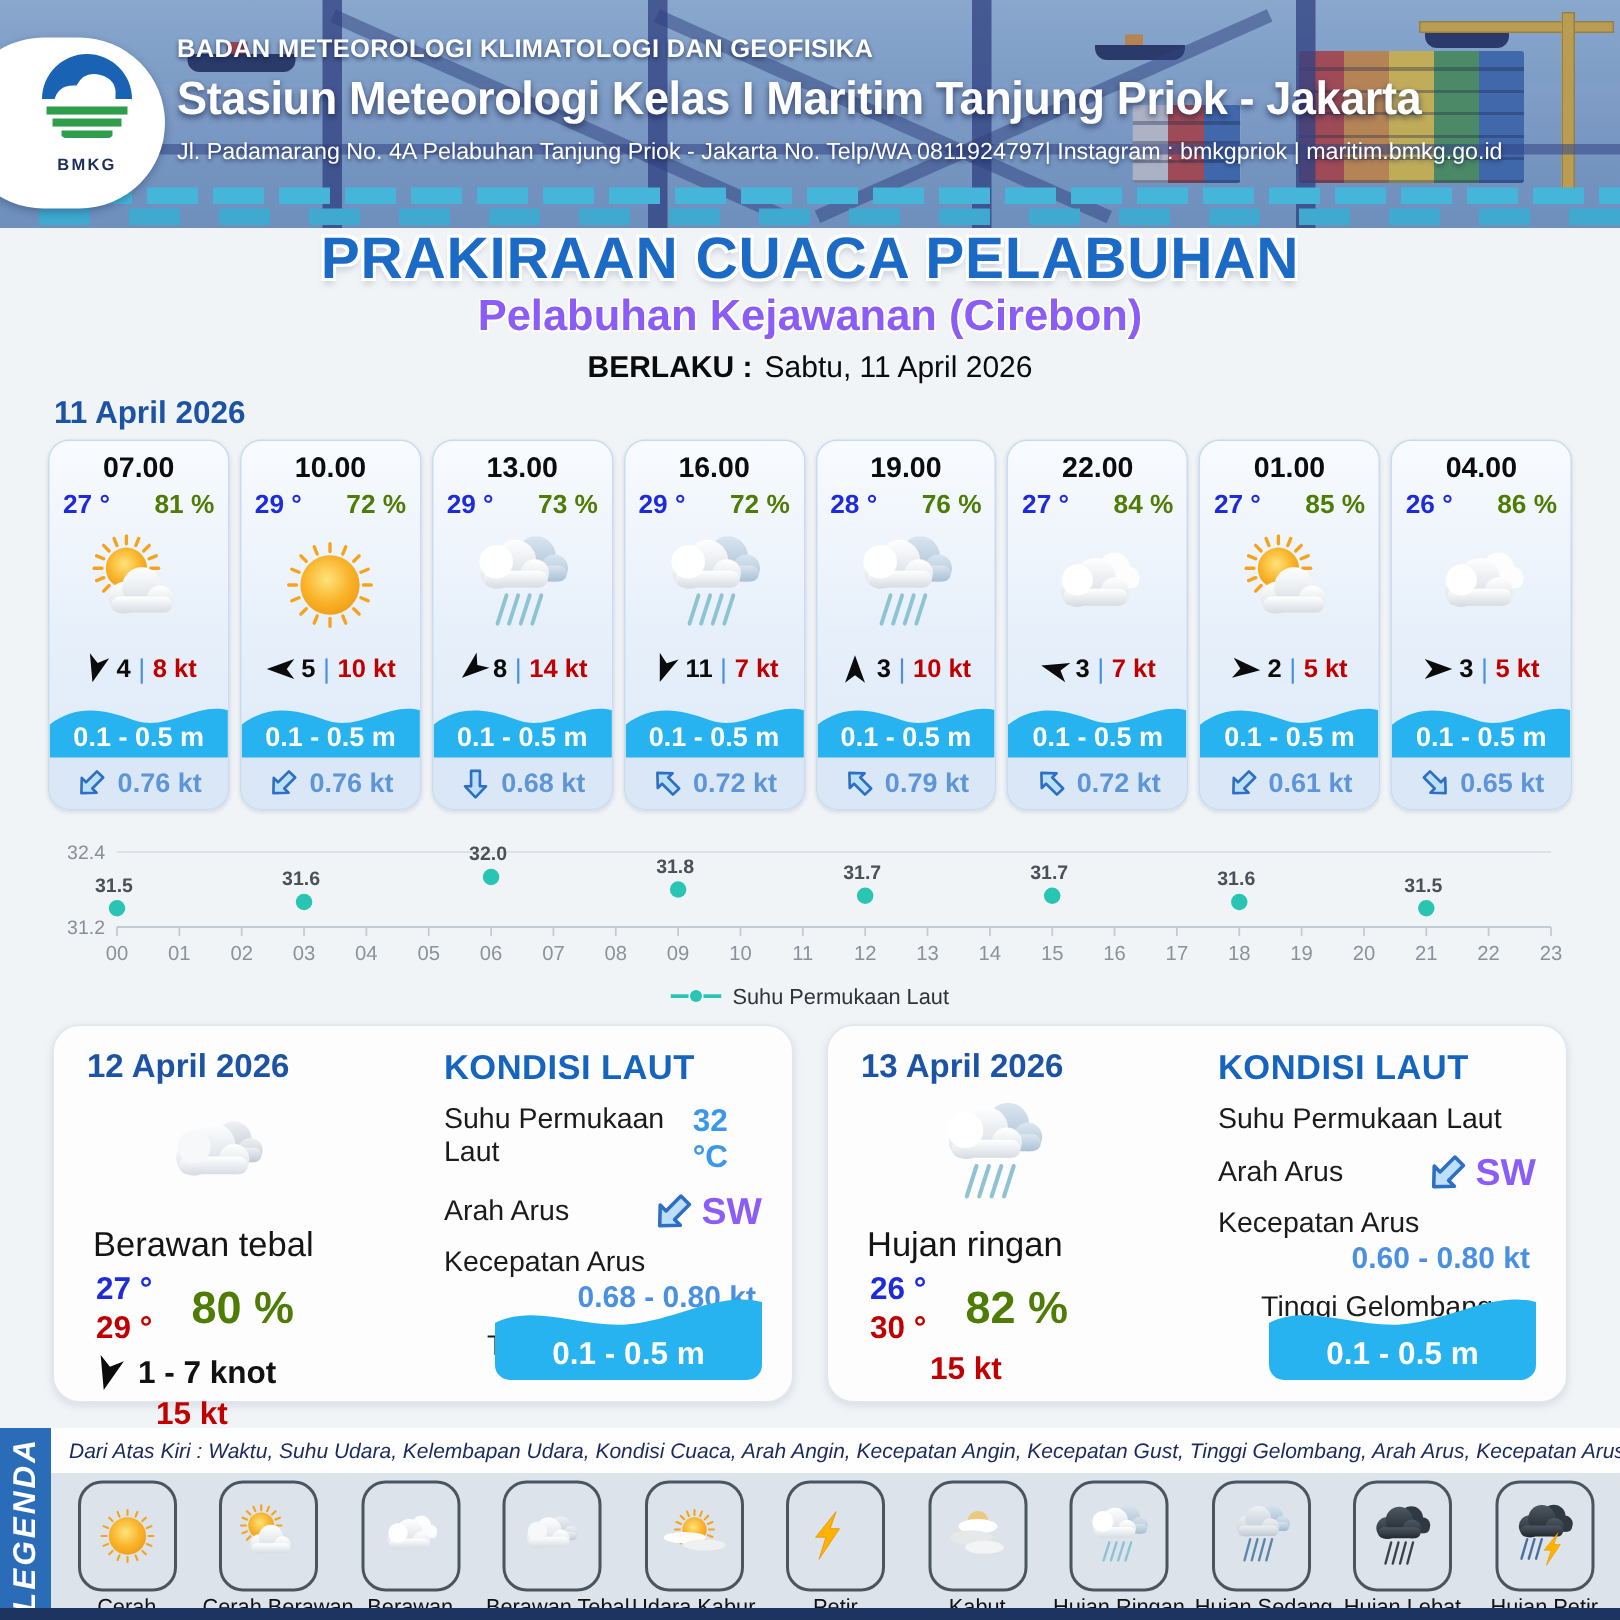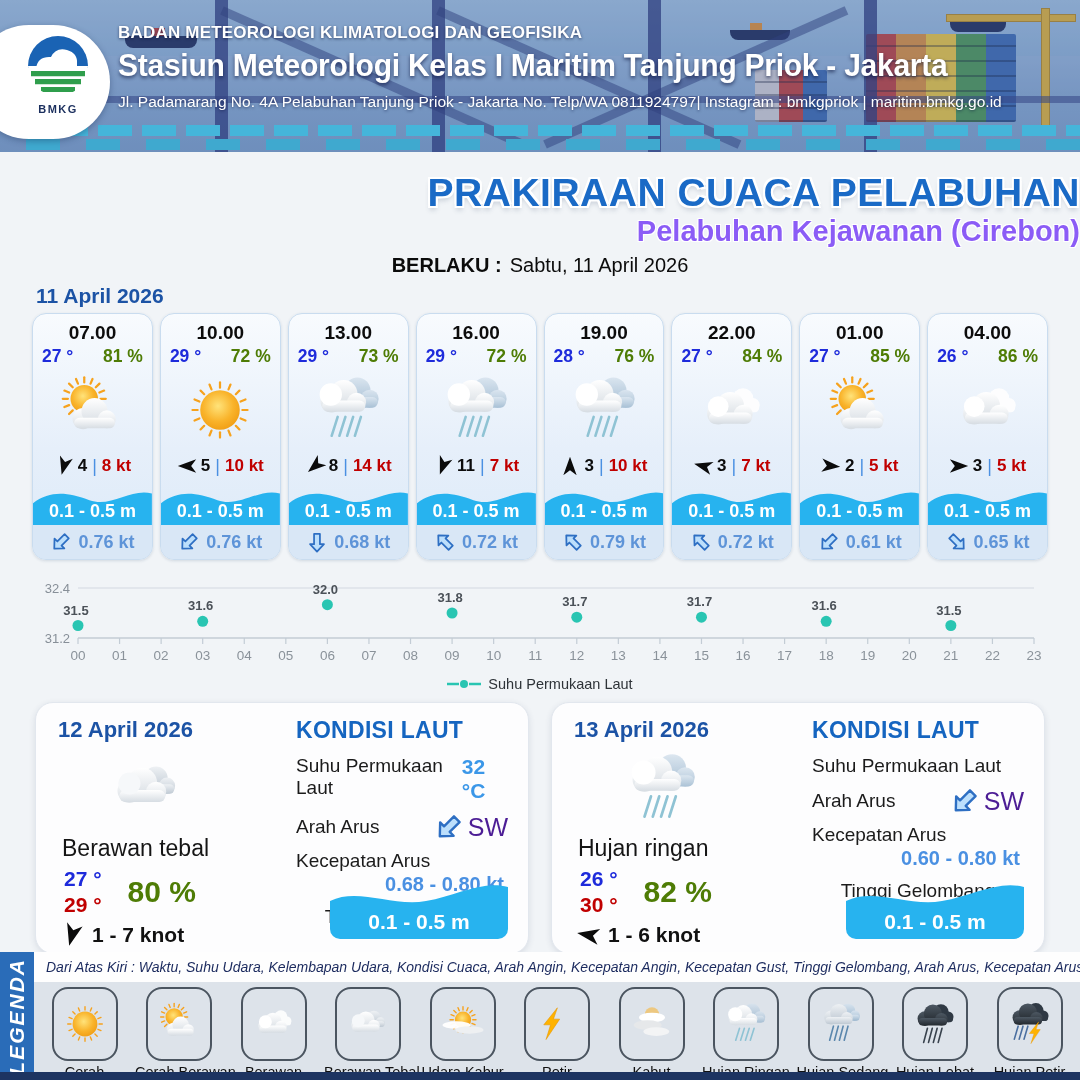--- a/index.html
+++ b/index.html
@@ -27,21 +27,21 @@
                repeating-linear-gradient(90deg,transparent 0 26px,#3fa9cf 26px 60px) 0 14px/100% 11px no-repeat;}
   .logo{position:absolute;left:-28px;top:25px;width:138px;height:114px;background:#fff;border-radius:60px;box-shadow:0 2px 6px rgba(20,40,80,.35);}
   .logo-inner{position:absolute;left:40px;top:9px;width:92px;text-align:center;}
   .logo-text{font-size:11px;font-weight:bold;color:#1b2f5e;letter-spacing:1.5px;margin-top:1px;}
   .htext{position:absolute;left:118px;top:23px;right:16px;color:#fff;}
   .h-agency{font-size:17px;font-weight:bold;letter-spacing:.2px;text-shadow:0 1px 3px rgba(10,20,60,.65);}
   .h-station{font-size:31px;font-weight:bold;margin-top:5px;letter-spacing:-.3px;text-shadow:0 2px 4px rgba(10,20,60,.65);transform:scaleX(.97);transform-origin:left;white-space:nowrap;}
   .h-address{font-size:15.5px;margin-top:9px;text-shadow:0 1px 3px rgba(10,20,60,.65);white-space:nowrap;}
 
   
-  .titleblock{text-align:right;margin-top:20px;}
+  .titleblock{text-align:center;margin-top:0;}
   .main-title{font-size:39px;font-weight:bold;letter-spacing:.5px;color:#1a6ac6;line-height:42px;
     text-shadow:-2px -2px 0 #fff,2px -2px 0 #fff,-2px 2px 0 #fff,2px 2px 0 #fff,0 4px 5px rgba(60,80,110,.25);}
   .sub-title{font-size:29px;font-weight:bold;color:#8b5cf6;line-height:33px;margin-top:1px;
     text-shadow:-1px -1px 0 #fff,1px -1px 0 #fff,-1px 1px 0 #fff,1px 1px 0 #fff;}
   .validity{display:flex;justify-content:center;gap:110px;margin-top:6px;font-size:20px;color:#0b0b0b;}
   .validity b{margin-right:8px;}
   .day-label{margin:7px 0 5px 36px;font-size:21px;font-weight:bold;color:#1c53a5;}
 
   
   .hour-row{margin:0 32px;display:flex;gap:7px;height:247px;}
@@ -87,21 +87,21 @@
   .d-right{flex:1;padding-left:26px;position:relative;}
   .d-sea-title{color:#1565c0;font-size:23px;font-weight:bold;letter-spacing:.3px;}
   .sea-row{font-size:19px;color:#1b1b1b;}
   .sea-row .lbl{color:#1b1b1b;}
   .row-sst{display:flex;justify-content:space-between;margin-top:11px;}
   .sst{color:#3b97e8;font-weight:bold;font-size:21px;}
   .row-dir{display:flex;justify-content:space-between;align-items:center;margin-top:9px;text-align:right;}
   .dirval{display:flex;align-items:center;gap:4px;}
   .big-arrow{width:30px;height:30px;display:inline-block;}
   .big-arrow svg{width:100%;height:100%;}
-  .sw{color:#4c1d95;font-size:25px;font-weight:normal;}
+  .sw{color:#8b5cf6;font-size:25px;font-weight:bold;}
   .row-kec{margin-top:8px;}
   .kec{display:block;text-align:right;color:#4a90e2;font-size:20px;font-weight:bold;margin-top:1px;padding-right:4px;}
   .row-wave{margin-top:10px;text-align:center;}
   .wavebox{position:absolute;right:0;bottom:0;width:178px;height:62px;border-radius:10px;overflow:hidden;}
   .wavebox svg{position:absolute;inset:0;width:100%;height:100%;}
   .wavebox span{position:absolute;left:0;right:0;bottom:5px;text-align:center;color:#fff;font-weight:bold;font-size:21px;}
 
   
   .legend{position:absolute;left:0;right:0;bottom:0;height:128px;}
   .legend-band{position:absolute;left:0;top:0;bottom:0;width:34px;background:#2a6cb8;display:flex;align-items:center;justify-content:center;}
@@ -771,26 +771,20 @@
               <line x1="65" y1="58" x2="58" y2="80" stroke="#8fc3d4" stroke-width="3" stroke-linecap="round"></line>
             </svg></div>
       <div class="d-cond">Hujan ringan</div>
       <div class="d-temps">
         <span class="d-tcol">
           <span class="tmin">26 °</span>
           <span class="tmax">30 °</span>
         </span>
         <span class="d-hum">82 %</span>
       </div>
-      <div class="d-wind">
-        <span class="dart" style="transform: rotate(190deg);"><svg viewBox="-12 -10 24 20" width="100%" height="100%">
-                <polygon points="-11,-8 11,0 -11,8 -5,0" fill="#0b0b0b"></polygon>
-              </svg></span>
-        <span>1 - 6 knot</span>
-      </div>
       <div class="d-gust">15 kt</div>
     </div>
     <div class="d-right">
       <div class="d-sea-title">KONDISI LAUT</div>
       <div class="sea-row row-sst">
         <span class="lbl">Suhu Permukaan Laut</span>
         <span class="sst"></span>
       </div>
       <div class="sea-row row-dir">
         <span class="lbl">Arah Arus</span>

